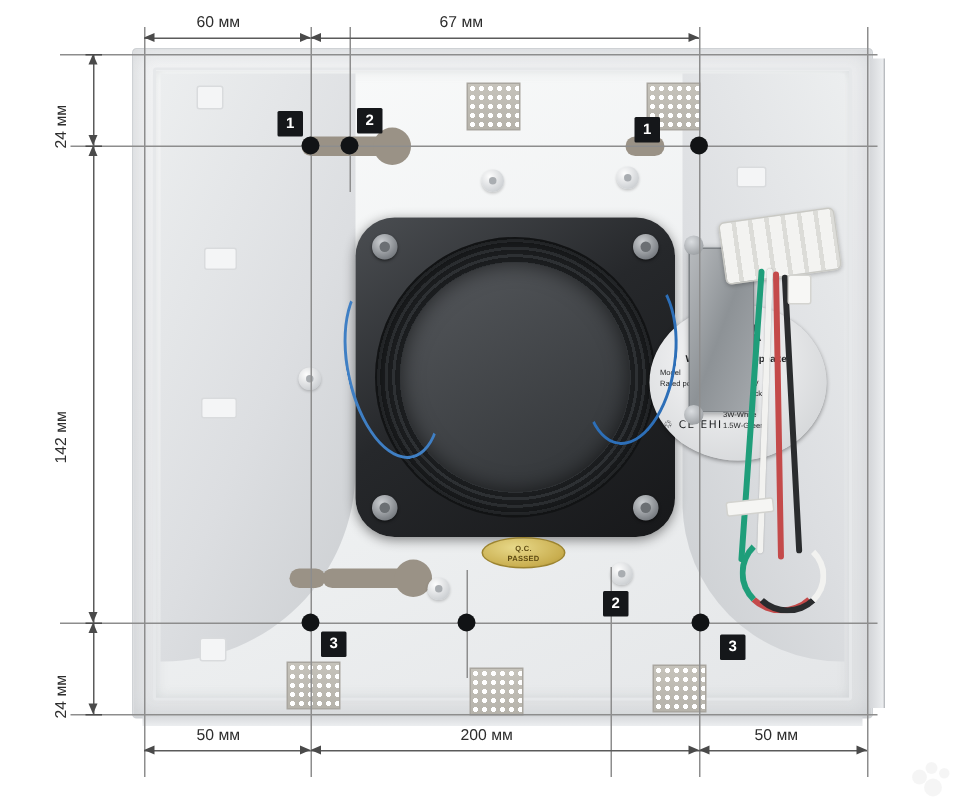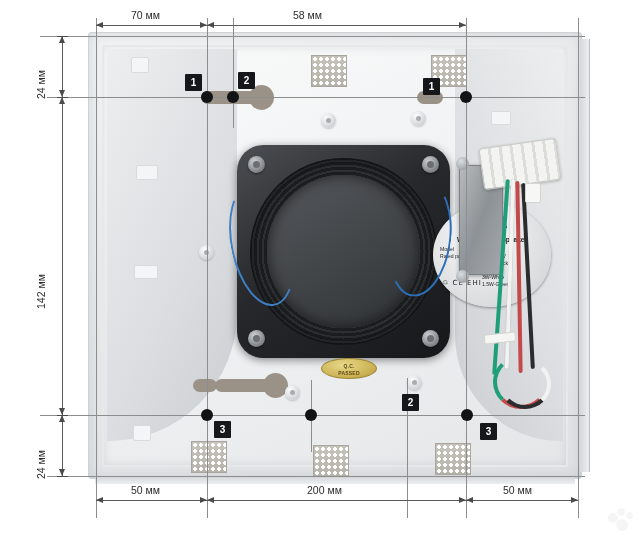--- a/index.html
+++ b/index.html
@@ -295,26 +295,26 @@
   <div class="dim-thin dl-v" style="left:311px;top:380px;height:72px;"></div>
 
   <div class="dim-thin dl-h" style="left:40px;top:36px;width:545px;"></div>
   <div class="dim-thin dl-h" style="left:40px;top:97px;width:545px;"></div>
   <div class="dim-thin dl-h" style="left:40px;top:415px;width:545px;"></div>
   <div class="dim-thin dl-h" style="left:40px;top:476px;width:545px;"></div>
 
   <div class="dim-line dl-h" style="left:96px;top:25px;width:111px;"></div>
   <div class="arrowhead ah-l" style="left:96px;top:21.5px;"></div>
   <div class="arrowhead ah-r" style="left:200px;top:21.5px;"></div>
-  <div class="dim-label" style="left:128px;top:9px;">70 мм</div>
+  <div class="dim-label" style="left:128px;top:9px;">60 мм</div>
 
   <div class="dim-line dl-h" style="left:207px;top:25px;width:259px;"></div>
   <div class="arrowhead ah-l" style="left:207px;top:21.5px;"></div>
   <div class="arrowhead ah-r" style="left:459px;top:21.5px;"></div>
-  <div class="dim-label" style="left:290px;top:9px;">58 мм</div>
+  <div class="dim-label" style="left:290px;top:9px;">67 мм</div>
 
   <div class="dim-line dl-v" style="left:62px;top:36px;height:61px;"></div>
   <div class="arrowhead ah-u" style="left:58.5px;top:36px;"></div>
   <div class="arrowhead ah-d" style="left:58.5px;top:90px;"></div>
   <div class="tick" style="left:57px;top:36px;"></div>
   <div class="tick" style="left:57px;top:97px;"></div>
   <div class="dim-label vert" style="left:47px;top:90px;">24 мм</div>
 
   <div class="dim-line dl-v" style="left:62px;top:97px;height:318px;"></div>
   <div class="arrowhead ah-u" style="left:58.5px;top:97px;"></div>

